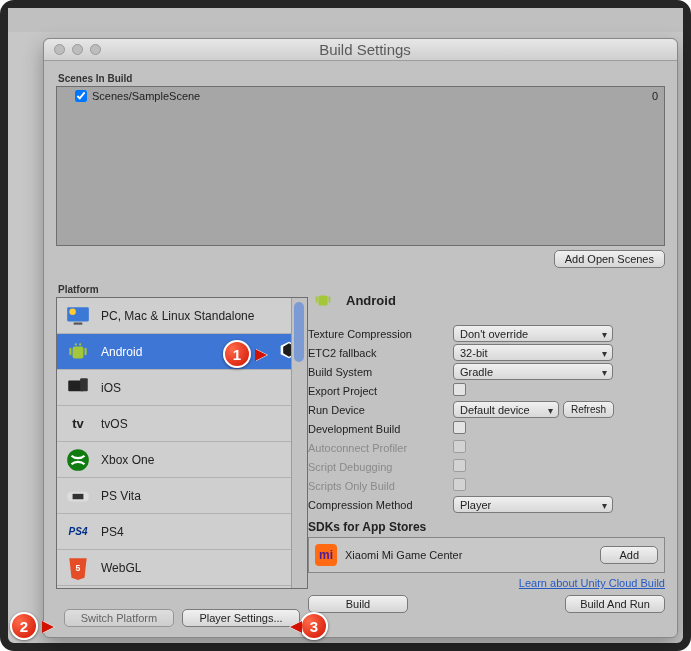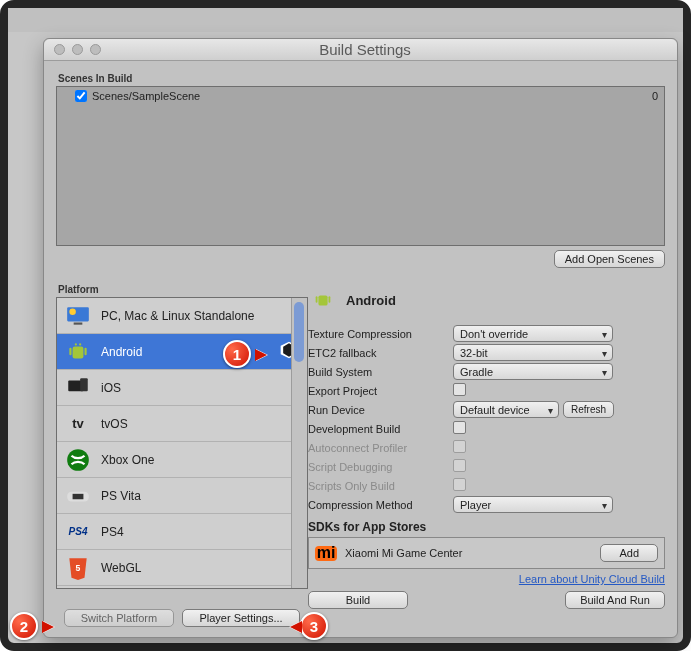--- a/index.html
+++ b/index.html
@@ -43,21 +43,21 @@
   .sel-ctrl { width:160px; background:linear-gradient(#f0f0f0,#d8d8d8); border:1px solid #7a7a7a; border-radius:4px; height:17px; font-size:11px; padding:0 23px 0 6px; display:flex; align-items:center; position:relative; }
   .sel-ctrl .caret { position:absolute; right:5px; top:3px; font-size:10px; color:#333; }
   .chk { width:13px; height:13px; border:1px solid #7a7a7a; background:#e4e4e4; display:inline-block; border-radius:2px; }
   .run-row .sel-ctrl{ width:106px; }
   .run-row .btn { padding:1px 7px; font-size:10px; }
 
   .sdk-label { font-weight:bold; font-size:12px; margin-top:6px; }
   .sdk-box { border:1px solid #888; background:#c8c8c8; margin-top:3px; padding:6px; }
   .sdk-row { display:flex; align-items:center; gap:8px; }
   .sdk-row .btn { margin-left:auto; padding:2px 18px; }
-  .mi-icon { width:22px; height:15px; background:#ff6a13; border-radius:4px; color:#000000; font-weight:bold; font-size:16px; display:flex; align-items:center; justify-content:center; }
+  .mi-icon { width:22px; height:22px; background:#ff6a13; border-radius:4px; color:#4c1d95; font-weight:bold; font-size:12px; display:flex; align-items:center; justify-content:center; }
   .cloud-link { text-align:right; margin-top:4px; font-size:11px; }
   .cloud-link span { color:#2559c4; text-decoration:underline; cursor:pointer; }
   .build-row { display:flex; justify-content:space-between; gap:8px; margin-top:6px; }
   .build-row .btn { width:100px; text-align:center; }
 
   
   .callout { position:absolute; width:34px; height:34px; }
   .callout .bub { width:28px; height:28px; background:radial-gradient(circle at 30% 30%,#ff6a4a,#d11200); border:2px solid #fff; border-radius:50%; color:#fff; font-weight:bold; font-size:15px; display:flex; align-items:center; justify-content:center; box-shadow:0 1px 3px rgba(0,0,0,.5); }
   .callout .tail { position:absolute; width:0; height:0; }
   .callout.r .tail { right:-10px; top:9px; border-top:6px solid transparent; border-bottom:6px solid transparent; border-left:12px solid #d11200; filter:drop-shadow(1px 0 0 #fff); }

